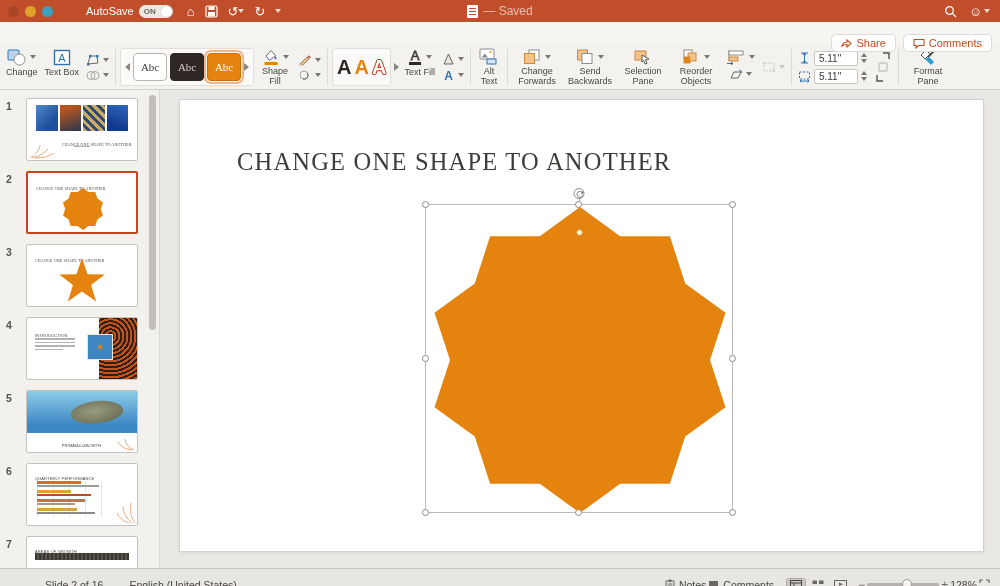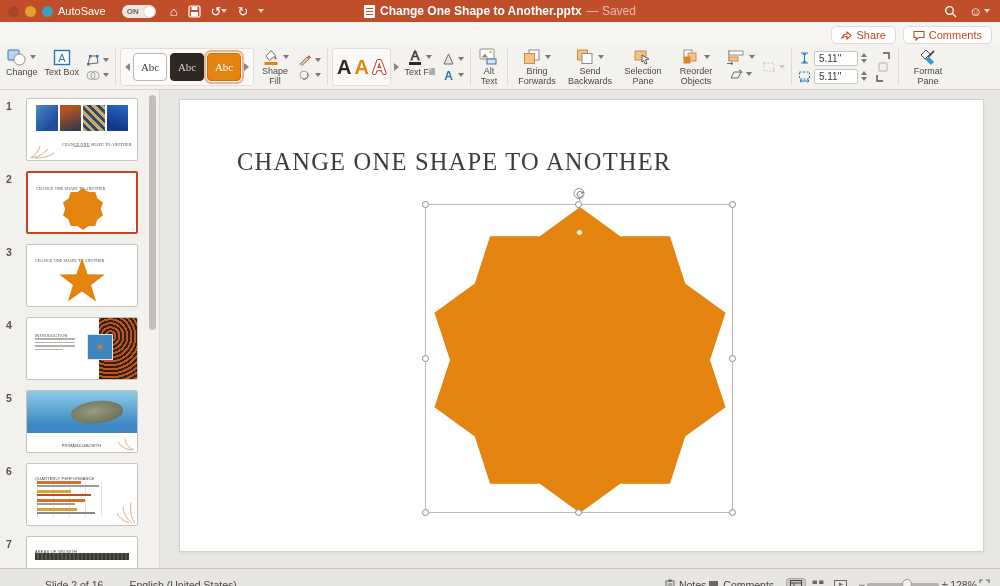--- a/index.html
+++ b/index.html
@@ -6,40 +6,40 @@
   html,body { width:1000px; height:586px; overflow:hidden;
     font-family:"Liberation Sans", sans-serif; background:#EAE8E5; }
 
   
   .titlebar { position:relative; height:22px; background:#C14E2B; display:flex; align-items:center; }
   .lights { display:flex; gap:6px; margin-left:8px; }
   .light { width:11px; height:11px; border-radius:50%; }
   .light.close { background:#A94527; }
   .light.min { background:#DFA32C; }
   .light.zoomw { background:#3BA0BC; }
-  .autosave { display:flex; align-items:center; gap:16px; margin-left:5px; color:#FFF; font-size:11px; }
+  .autosave { display:flex; align-items:center; gap:5px; margin-left:33px; color:#FFF; font-size:11px; }
   .toggle { width:34px; height:13px; background:#EDE9E2; border-radius:7px; position:relative; }
   .toggle .on { position:absolute; left:5px; top:2px; font-size:8px; color:#6B6862; font-weight:bold; }
   .toggle .knob { position:absolute; right:1px; top:1px; width:11px; height:11px; border-radius:50%; background:#FFF; box-shadow:0 0 1px rgba(0,0,0,.4); }
   .tb-icons { display:flex; align-items:center; gap:10px; margin-left:14px; color:#FFF; }
   .tb-ic { font-size:13px; line-height:1; color:#FFF; }
   .tb-chev { width:0; height:0; border-left:3px solid transparent; border-right:3px solid transparent; border-top:4px solid #F4D9CE; }
   .tb-title { position:absolute; left:0; right:0; top:0; height:22px; display:flex; align-items:center; justify-content:center; gap:5px; pointer-events:none; }
   .tb-title .doc { width:11px; height:13px; background:#FFF; border-radius:1px; position:relative; }
   .tb-title .doc::after { content:""; position:absolute; left:2px; top:3px; width:7px; height:1.5px; background:#C14E2B; box-shadow:0 3px 0 #C14E2B, 0 6px 0 #C14E2B; }
   .tb-title .name { color:#FFF; font-size:12px; font-weight:bold; }
   .tb-title .saved { color:rgba(255,255,255,.62); font-size:12px; }
   .tb-right { position:absolute; right:10px; top:0; height:22px; display:flex; align-items:center; gap:12px; }
 
   
   .tabbar { height:22px; background:#F7F5F2; display:flex; align-items:center; position:relative; }
   .tabs { display:flex; margin-left:16px; gap:22px; }
   .tab { font-size:11.5px; color:#3B3835; padding:3px 0 4px; cursor:default; }
   .tab.active { color:#C5491F; font-weight:bold; border-bottom:3px solid #C5491F; padding-bottom:1px; }
-  .tab-actions { position:absolute; right:8px; top:4px; display:flex; gap:7px; }
+  .tab-actions { position:absolute; right:8px; top:12px; display:flex; gap:7px; }
   .pillbtn { display:flex; align-items:center; gap:4px; background:#FFF; border:1px solid #DEDAD5; border-radius:5px; height:18px; padding:0 9px; font-size:11px; color:#C5491F; }
 
   
   .ribbon { height:46px; background:#F4F2EF; border-bottom:1px solid #D5D2CE; display:flex; align-items:stretch; padding:2px 4px 1px; gap:3px; overflow:hidden; }
   .rsep { width:1px; background:#DDDAD5; margin:3px 1px; }
   .rbtn { display:flex; flex-direction:column; align-items:center; justify-content:flex-start; padding:1px 2px; gap:1px; }
   .rico { height:20px; display:flex; align-items:center; justify-content:center; gap:2px; }
   .rlbl { font-size:9px; color:#4A4743; text-align:center; line-height:1.1; max-width:46px; }
   .chev { width:0; height:0; border-left:3px solid transparent; border-right:3px solid transparent; border-top:4px solid #7A7672; margin-left:1px; }
   .minicol { display:flex; flex-direction:column; justify-content:center; gap:4px; padding:0 2px; }
@@ -138,21 +138,20 @@
     </svg>
     <span style="display:flex;align-items:center;">
       <span class="tb-ic">↺</span>
       <span class="tb-chev"></span>
     </span>
     <span class="tb-ic">↻</span>
     <span class="tb-chev"></span>
   </div>
   <div class="tb-title">
     <span class="doc"></span>
-    <span class="name">Change One Shape to Another.pptx</span>
     <span class="saved">— Saved</span>
   </div>
   <div class="tb-right">
     <svg width="13" height="13" viewBox="0 0 13 13">
       <circle cx="5.5" cy="5.5" r="3.8" fill="none" stroke="#FFF" stroke-width="1.3"></circle>
       <line x1="8.5" y1="8.5" x2="12" y2="12" stroke="#FFF" stroke-width="1.3"></line>
     </svg>
     <span style="display:flex;align-items:center;gap:2px;">
       <span class="tb-ic">☺</span>
       <span class="tb-chev"></span>
@@ -310,21 +309,21 @@
   <div class="rsep"></div>
 
   <div class="rbtn">
     <span class="rico">
       <svg width="19" height="16" viewBox="0 0 19 16">
         <rect x="6" y="1" width="10" height="10" fill="#FFF" stroke="#8C8C8C"></rect>
         <rect x="1.5" y="4.5" width="10" height="10" fill="#F2C48C" stroke="#D08A3E"></rect>
       </svg>
       <span class="chev"></span>
     </span>
-    <span class="rlbl">Bring Forwards</span>
+    <span class="rlbl">Change Forwards</span>
   </div>
 
   <div class="rbtn">
     <span class="rico">
       <svg width="19" height="16" viewBox="0 0 19 16">
         <rect x="1.5" y="1" width="10" height="10" fill="#F2C48C" stroke="#D08A3E"></rect>
         <rect x="6" y="4.5" width="10" height="10" fill="#FFF" stroke="#8C8C8C"></rect>
       </svg>
       <span class="chev"></span>
     </span>

